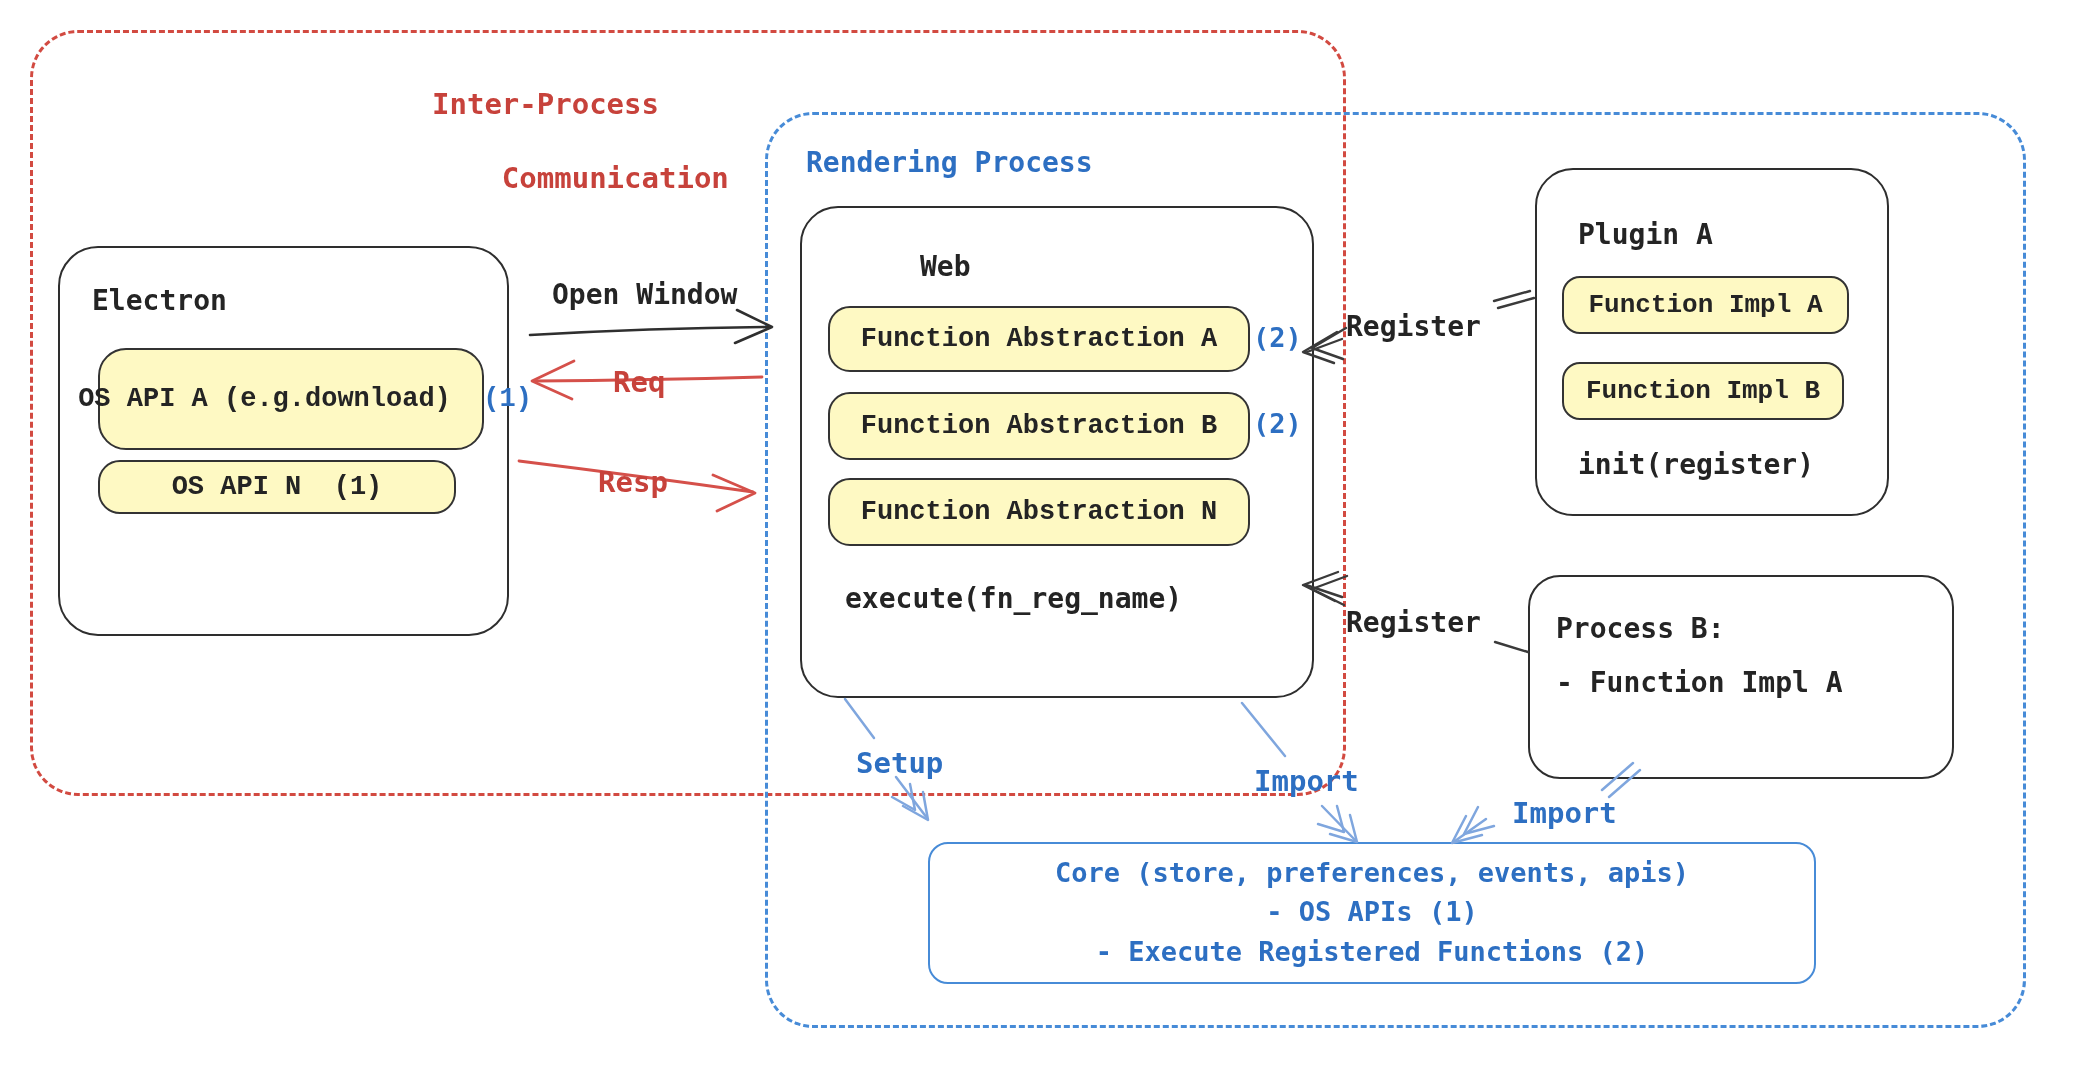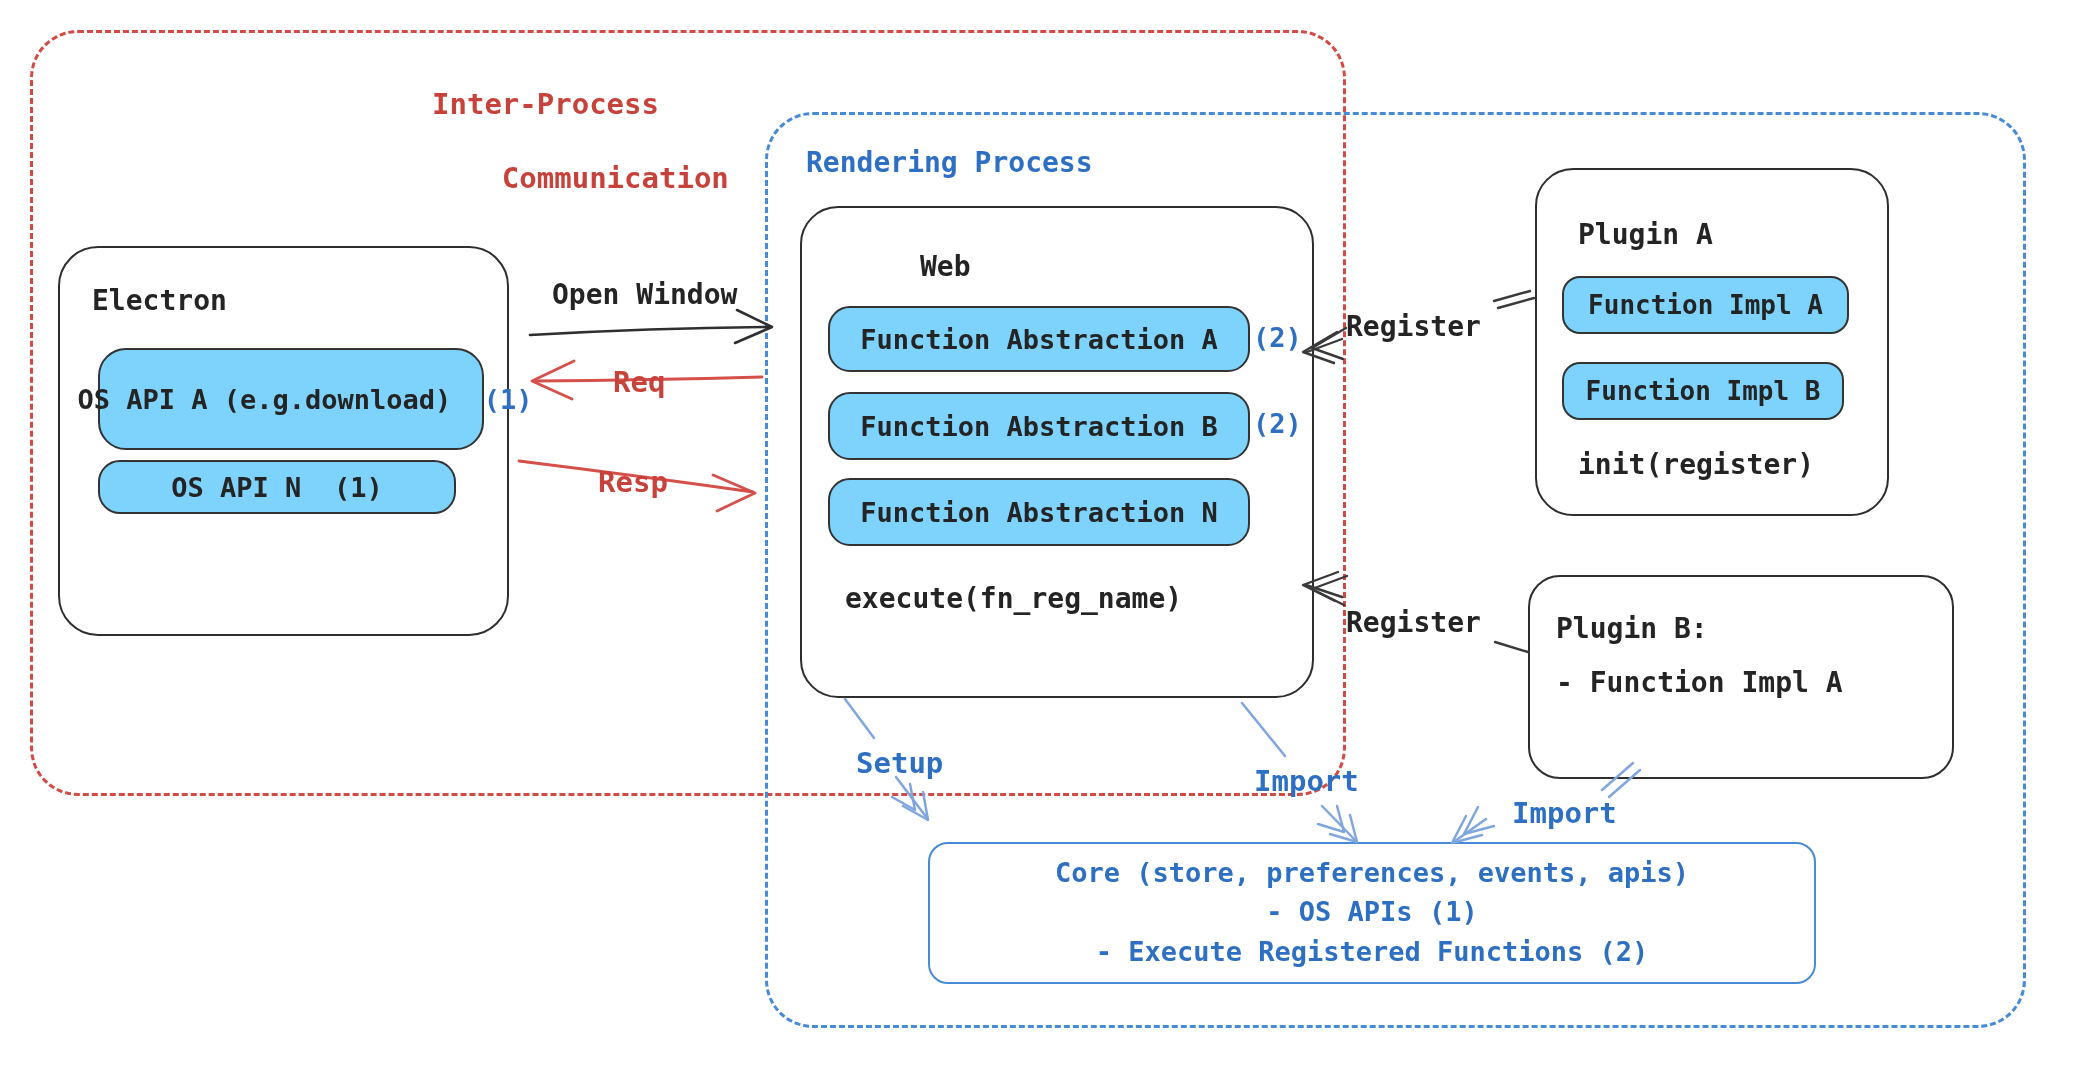--- a/index.html
+++ b/index.html
@@ -12,21 +12,21 @@
   }
   html,body{margin:0;padding:0;background:#fff;}
   .stage{
     position:relative;width:2074px;height:1066px;background:#fff;overflow:hidden;
     font-family:"DejaVu Sans Mono", monospace;color:var(--ink);
   }
   .boundary{position:absolute;background:transparent;}
   .boundary.red{border:3px dashed #d24a41;border-radius:48px;}
   .boundary.blue{border:3px dashed var(--blue-border);border-radius:48px;}
   .box{position:absolute;background:#fff;border:2.6px solid #2e2e2e;}
-  .pill{position:absolute;background:#7dd3fc;border:2.2px solid #333;display:flex;align-items:center;justify-content:center;}
+  .pill{position:absolute;background:#fef9c3;border:2.2px solid #333;display:flex;align-items:center;justify-content:center;font-family:Liberation Mono, monospace;}
   .lbl{position:absolute;font-weight:bold;white-space:pre;line-height:1.2;}
   .lbl.black{color:var(--ink);}
   .lbl.red{color:var(--red);}
   .lbl.blue{color:var(--blue);}
   .fs28{font-size:28px;}
   .fs27{font-size:27px;}
   .fs29{font-size:29px;}
   .badge{color:var(--blue);font-weight:bold;}
   .pilltext{font-weight:bold;font-size:27px;color:var(--ink);white-space:pre;}
   svg.arrows{position:absolute;left:0;top:0;z-index:5;pointer-events:none;}
@@ -81,21 +81,21 @@
   <div class="lbl black fs28 z3" style="left:1578px;top:218px;">Plugin A</div>
   <div class="pill z3" style="left:1562px;top:276px;width:283px;height:54px;border-radius:18px;">
     <span class="pilltext" style="font-size:26px;">Function Impl A</span>
   </div>
   <div class="pill z3" style="left:1562px;top:362px;width:278px;height:54px;border-radius:18px;">
     <span class="pilltext" style="font-size:26px;">Function Impl B</span>
   </div>
   <div class="lbl black fs28 z3" style="left:1578px;top:448px;">init(register)</div>
 
   <div class="box z2" style="left:1528px;top:575px;width:422px;height:200px;border-radius:32px;"></div>
-  <div class="lbl black fs28 z3" style="left:1556px;top:612px;">Plugin B:</div>
+  <div class="lbl black fs28 z3" style="left:1556px;top:612px;">Process B:</div>
   <div class="lbl black fs28 z3" style="left:1556px;top:666px;">- Function Impl A</div>
 
   <div class="box center2 z2" style="left:928px;top:842px;width:884px;height:138px;border-radius:20px;border:2.4px solid var(--blue-border);">
     <span class="lbl blue fs27" style="position:static;">Core (store, preferences, events, apis)</span>
     <span class="lbl blue fs27" style="position:static;margin-top:6px;">- OS APIs (1)</span>
     <span class="lbl blue fs27" style="position:static;margin-top:8px;">- Execute Registered Functions (2)</span>
   </div>
 
   <svg class="arrows" width="2074" height="1066" viewBox="0 0 2074 1066">
 

